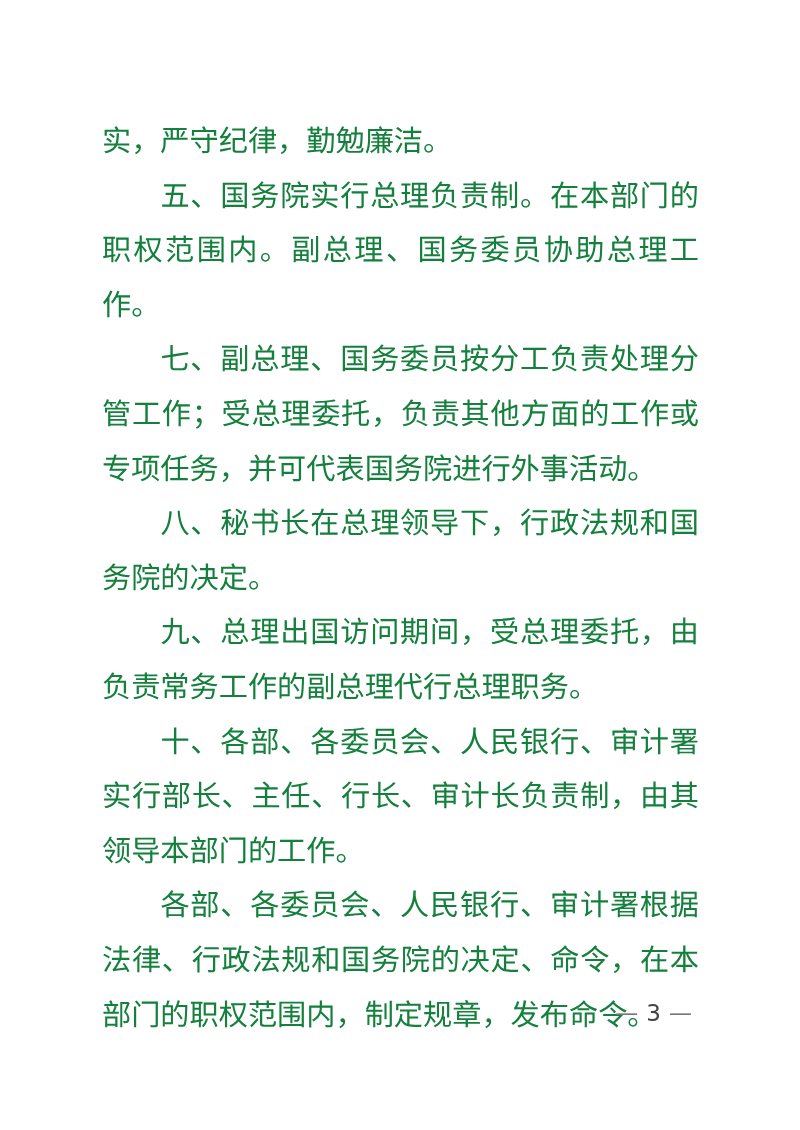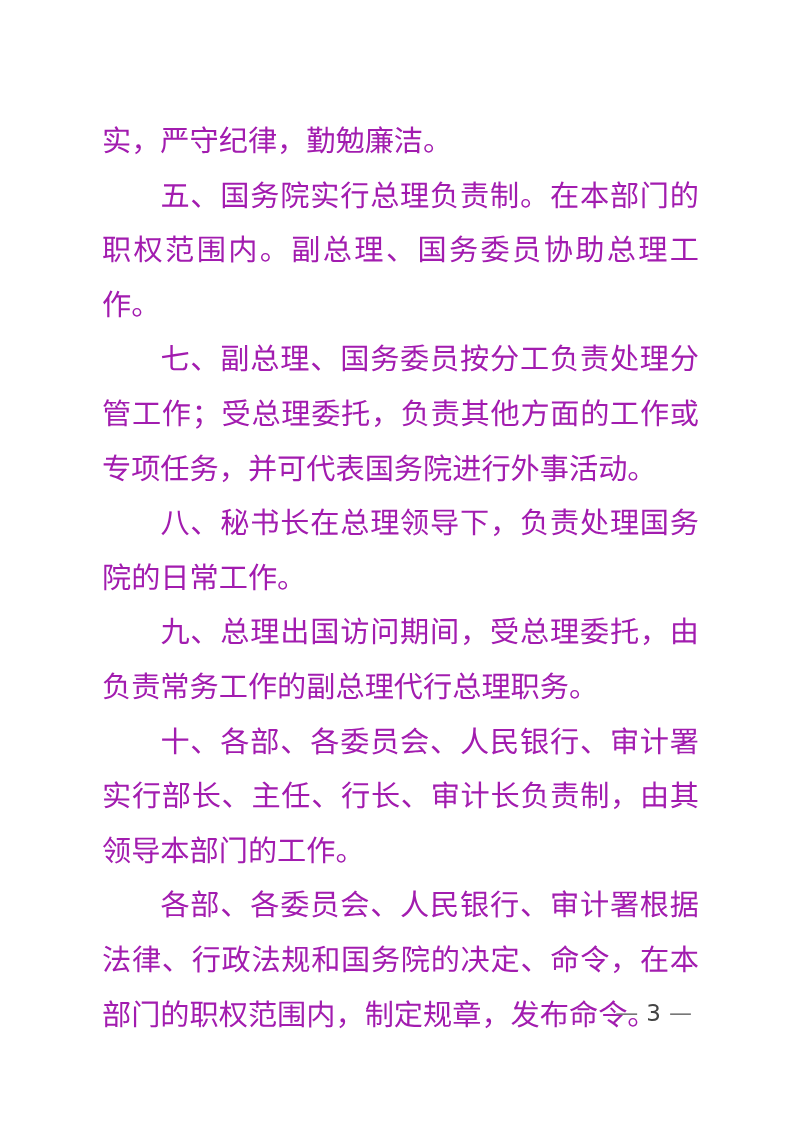--- a/index.html
+++ b/index.html
@@ -29,21 +29,21 @@
   .para {
     font-size: 29.2px;
     line-height: 54.6px;
     letter-spacing: 0px;
     text-align: justify;
     text-align-last: left;
     text-justify: inter-character;
     margin: 0;
     word-break: break-all;
     font-weight: 500;
-    color: #a21caf;
+    color: #15803d;
   }
   .para.indent {
     text-indent: 58.4px;
   }
   .page-footer {
     position: absolute;
     right: 100px;
     top: 998px;
     width: 200px;
     text-align: right;
@@ -68,21 +68,21 @@
 
   <div class="text-block">
 
     <p class="para">实，严守纪律，勤勉廉洁。</p>
 
     <p class="para indent">五、国务院实行总理负责制。在本部门的职权范围内。副总理、国务委员协助总理工作。</p>
 
 
     <p class="para indent">七、副总理、国务委员按分工负责处理分管工作；受总理委托，负责其他方面的工作或专项任务，并可代表国务院进行外事活动。</p>
 
-    <p class="para indent">八、秘书长在总理领导下，负责处理国务院的日常工作。</p>
+    <p class="para indent">八、秘书长在总理领导下，行政法规和国务院的决定。</p>
 
     <p class="para indent">九、总理出国访问期间，受总理委托，由负责常务工作的副总理代行总理职务。</p>
 
     <p class="para indent">十、各部、各委员会、人民银行、审计署实行部长、主任、行长、审计长负责制，由其领导本部门的工作。</p>
 
     <p class="para indent">各部、各委员会、人民银行、审计署根据法律、行政法规和国务院的决定、命令，在本部门的职权范围内，制定规章，发布命令。</p>
 
   </div>
 
   <div class="page-footer">

